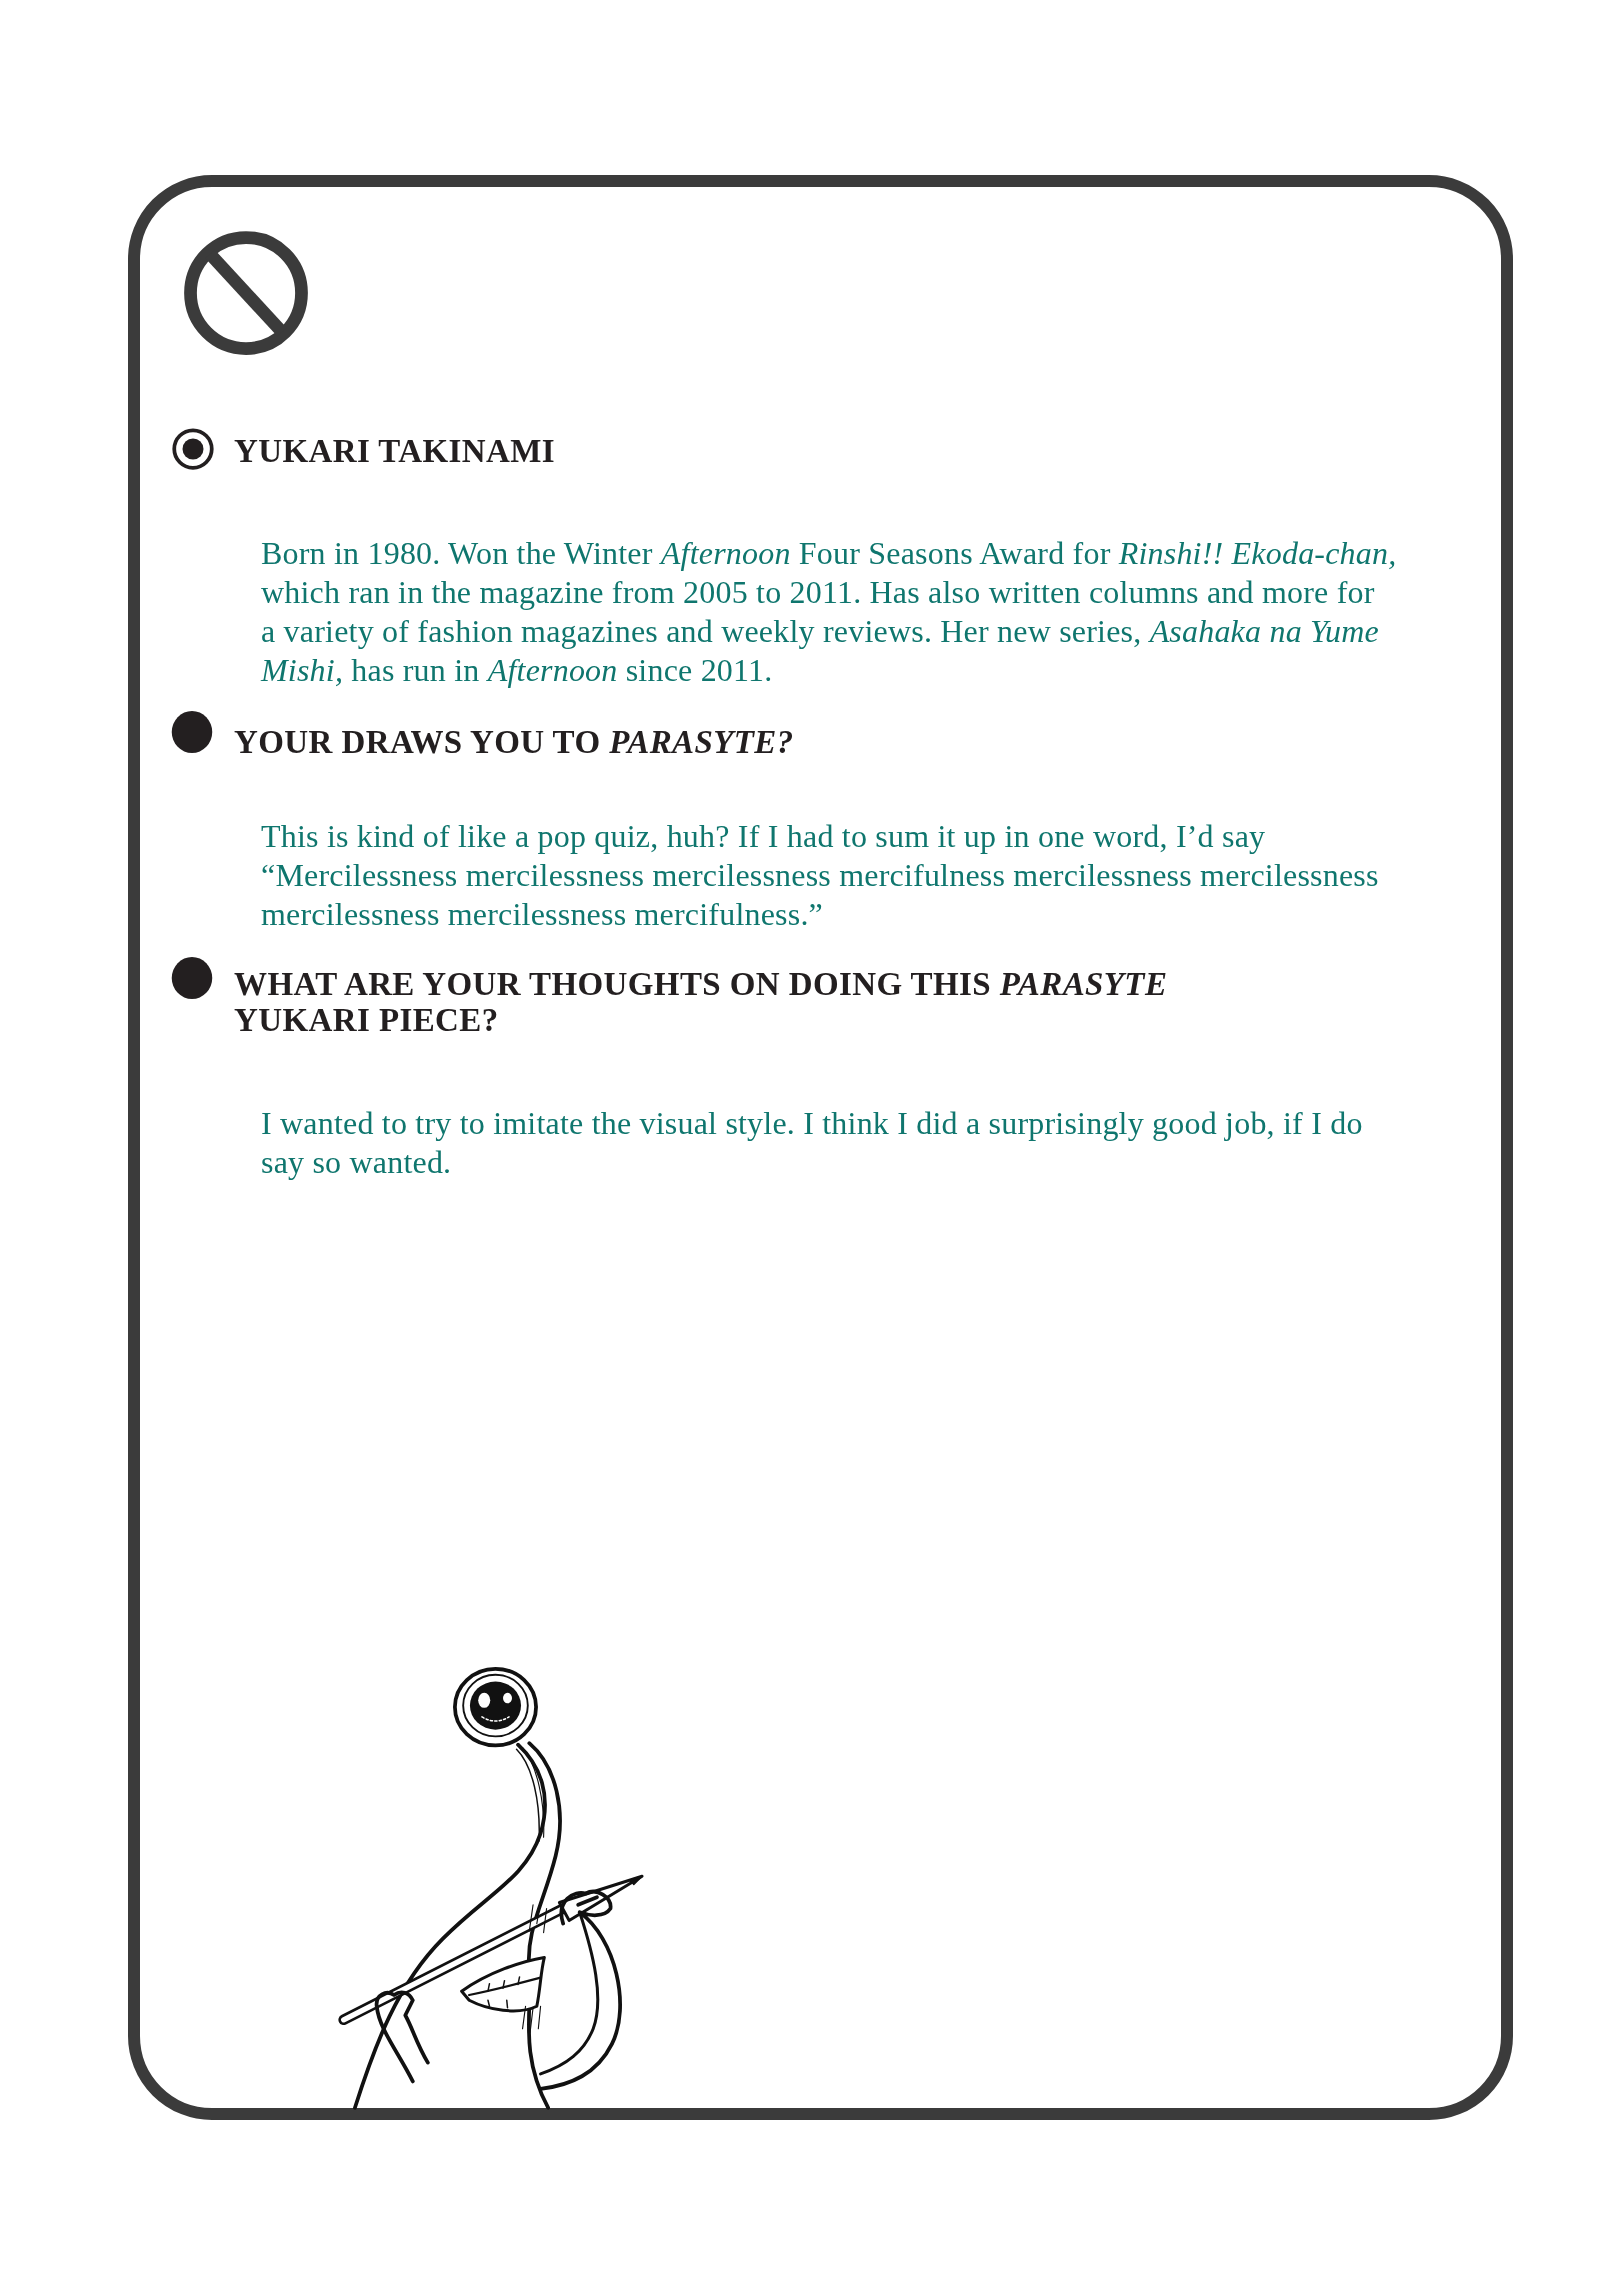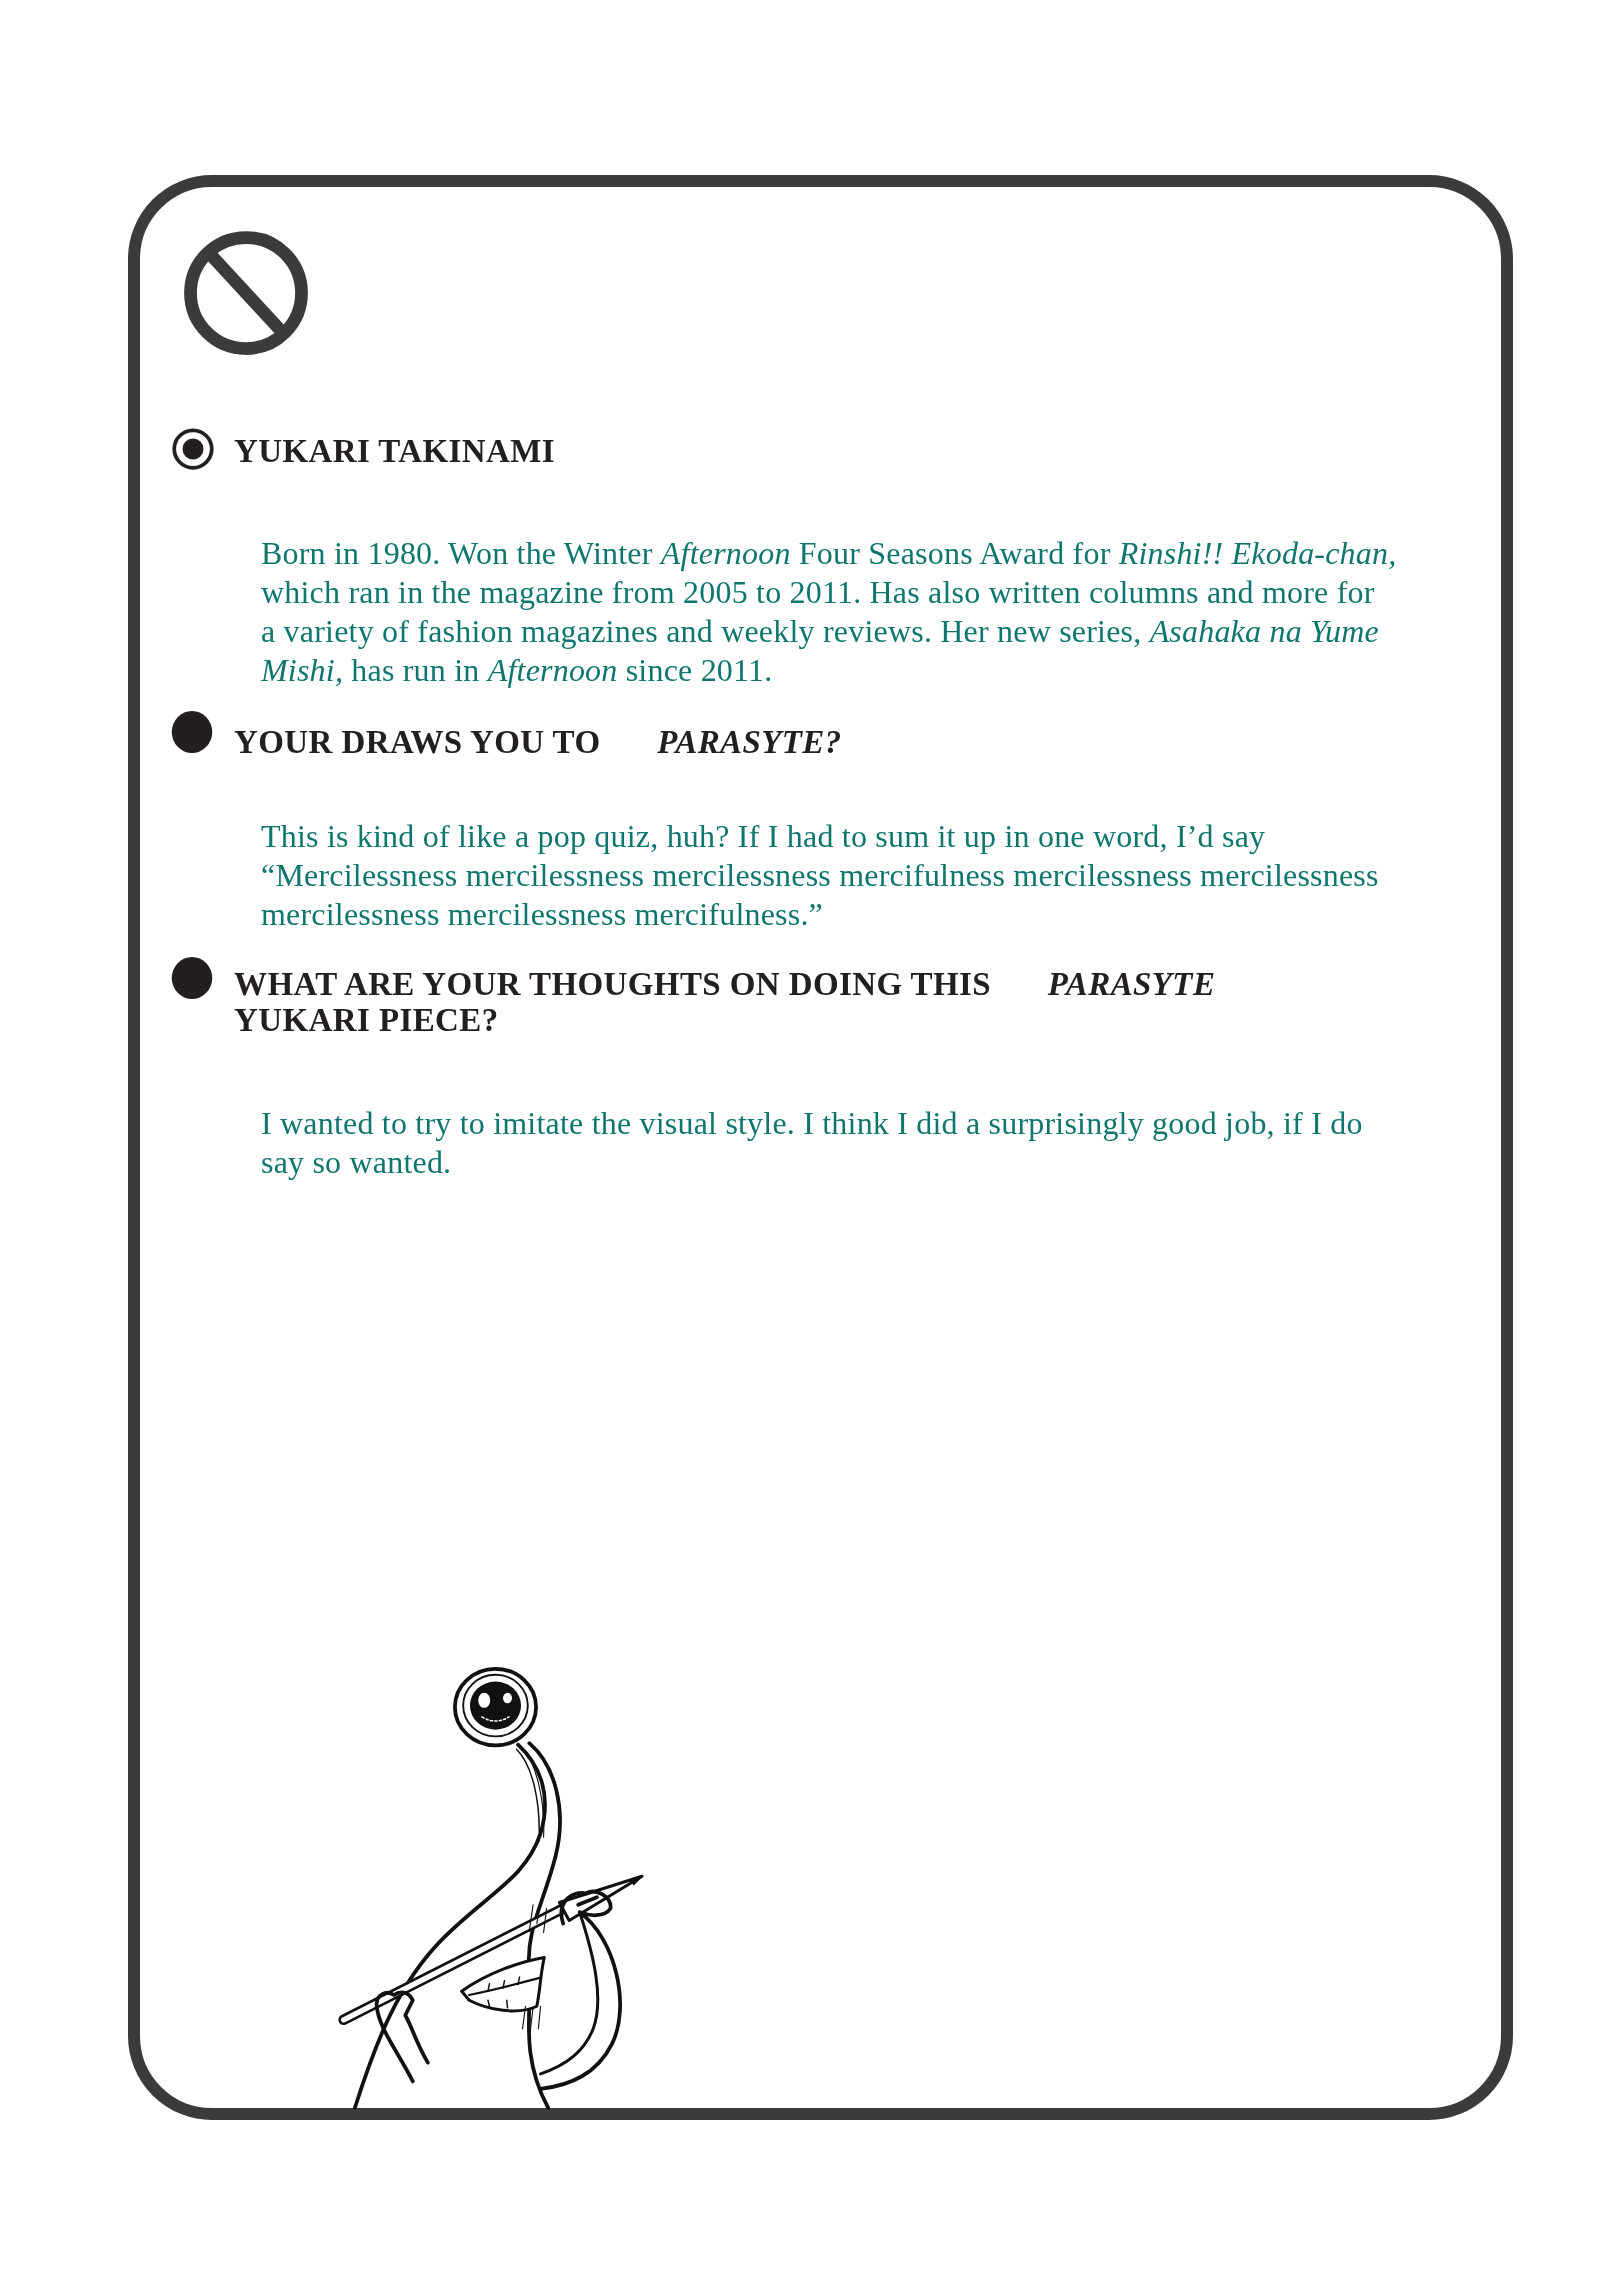--- a/index.html
+++ b/index.html
@@ -38,21 +38,20 @@
     width: 1217px;
     margin: 0;
     font-family: "Liberation Serif", "DejaVu Serif", serif;
     font-weight: bold;
     font-size: 33px;
     line-height: 36px;
     letter-spacing: 0.4px;
     color: #231f20;
   }
   .section-heading i {
-    margin-left: 48px;
   }
   .bullet {
     position: absolute;
     width: 42px;
     height: 42px;
   }
   .body-text {
     position: absolute;
     left: 245px;
     width: 1208px;

